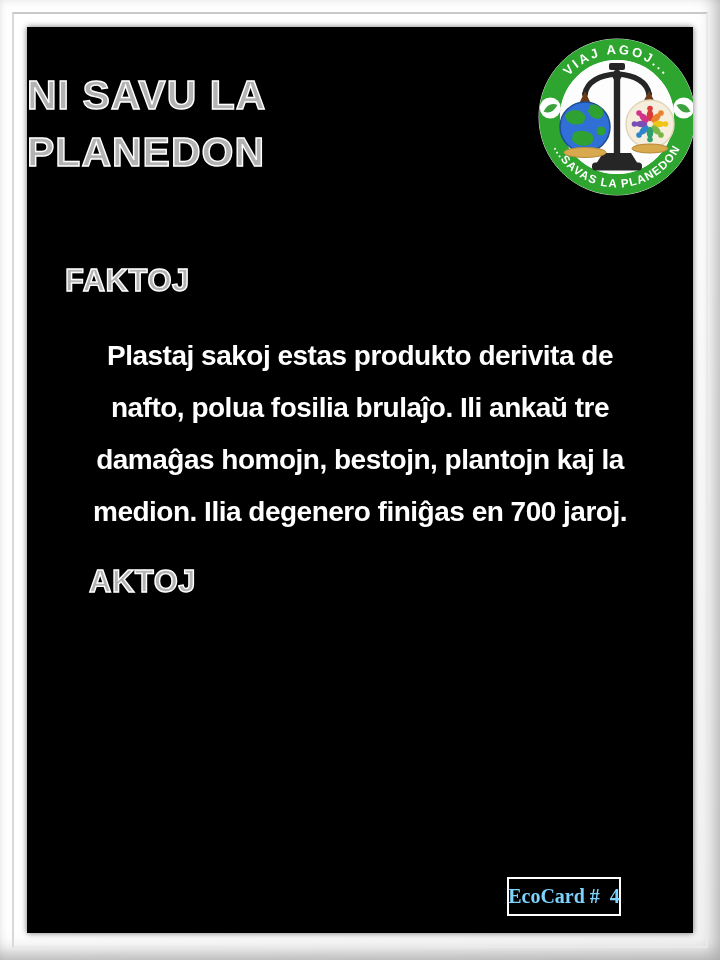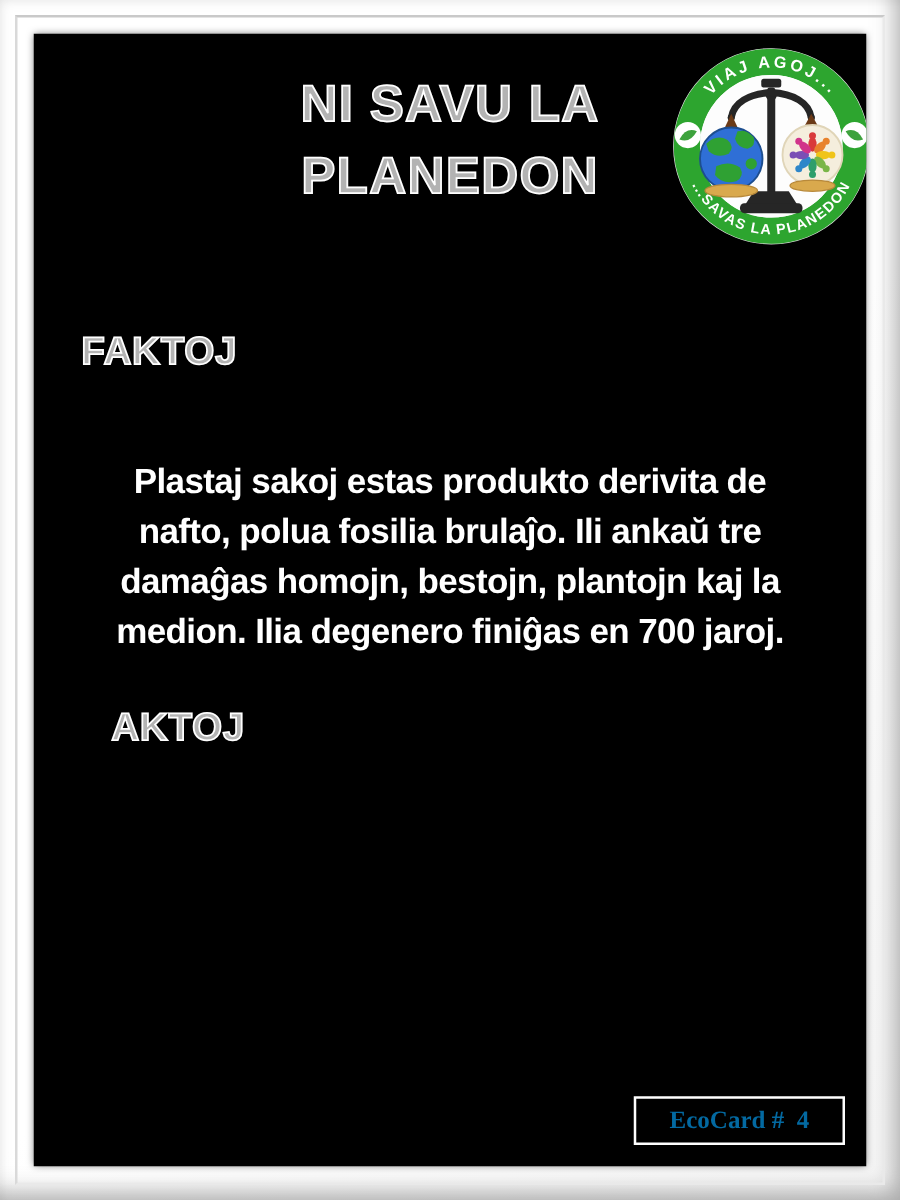--- a/index.html
+++ b/index.html
@@ -29,42 +29,42 @@
     box-shadow:0 0 6px rgba(0,0,0,.55);
   }
   
   .outlined{
     font-weight:bold;
     color:#b3b3b3;
     -webkit-text-stroke:1.4px #ffffff;
     text-shadow:2px 2px 3px rgba(0,0,0,.9);
   }
   .title{
-    position:absolute;top:28px;left:0;width:100%;
-    text-align:center;font-size:41px;line-height:57px;
+    position:absolute;top:40px;left:0;width:100%;
+    text-align:left;font-size:41px;line-height:57px;
     letter-spacing:1px;white-space:pre-line;
   }
   .heading{position:absolute;font-size:31px;letter-spacing:.5px;}
   #heading-faktoj{left:38px;top:236px;}
   #heading-aktoj{left:44px;top:537px;margin-left:18px;}
   
   .para{
     position:absolute;left:0;width:100%;
     text-align:center;color:#ffffff;font-weight:bold;
     white-space:pre-line;font-size:28px;letter-spacing:-0.5px;
   }
-  #para-faktoj{top:303px;line-height:40px;margin-top:35px;}
+  #para-faktoj{top:303px;line-height:52px;}
   #para-aktoj{top:592px;line-height:41px;}
   
   .ecocard{
-    position:absolute;left:480px;top:850px;width:169px;height:39px;
+    position:absolute;left:480px;top:850px;width:114px;height:39px;
     border:2px solid #ffffff;box-sizing:border-box;
     display:flex;align-items:center;justify-content:center;
     font-family:"Liberation Serif",serif;font-weight:bold;
-    font-size:20px;color:#0369a1;
+    font-size:20px;color:#7dd3fc;
   }
   .ecocard span{white-space:pre;}
   
   .logo{position:absolute;left:510px;top:10px;width:160px;height:160px;}
   .logo svg{width:100%;height:100%;display:block;}
 </style>
 </head>
 <body>
 
 <div class="frame">

